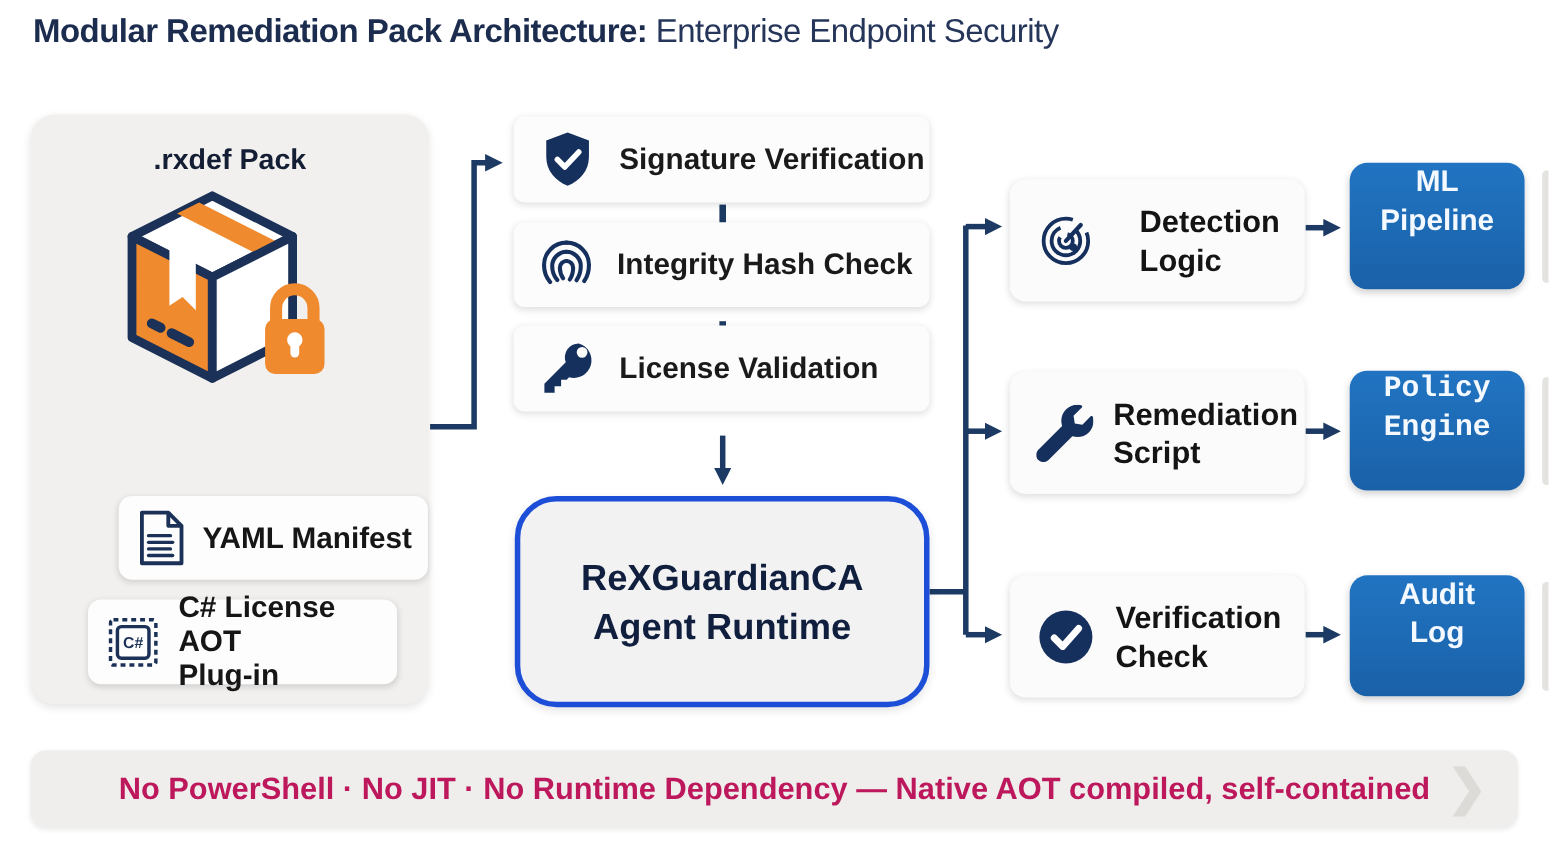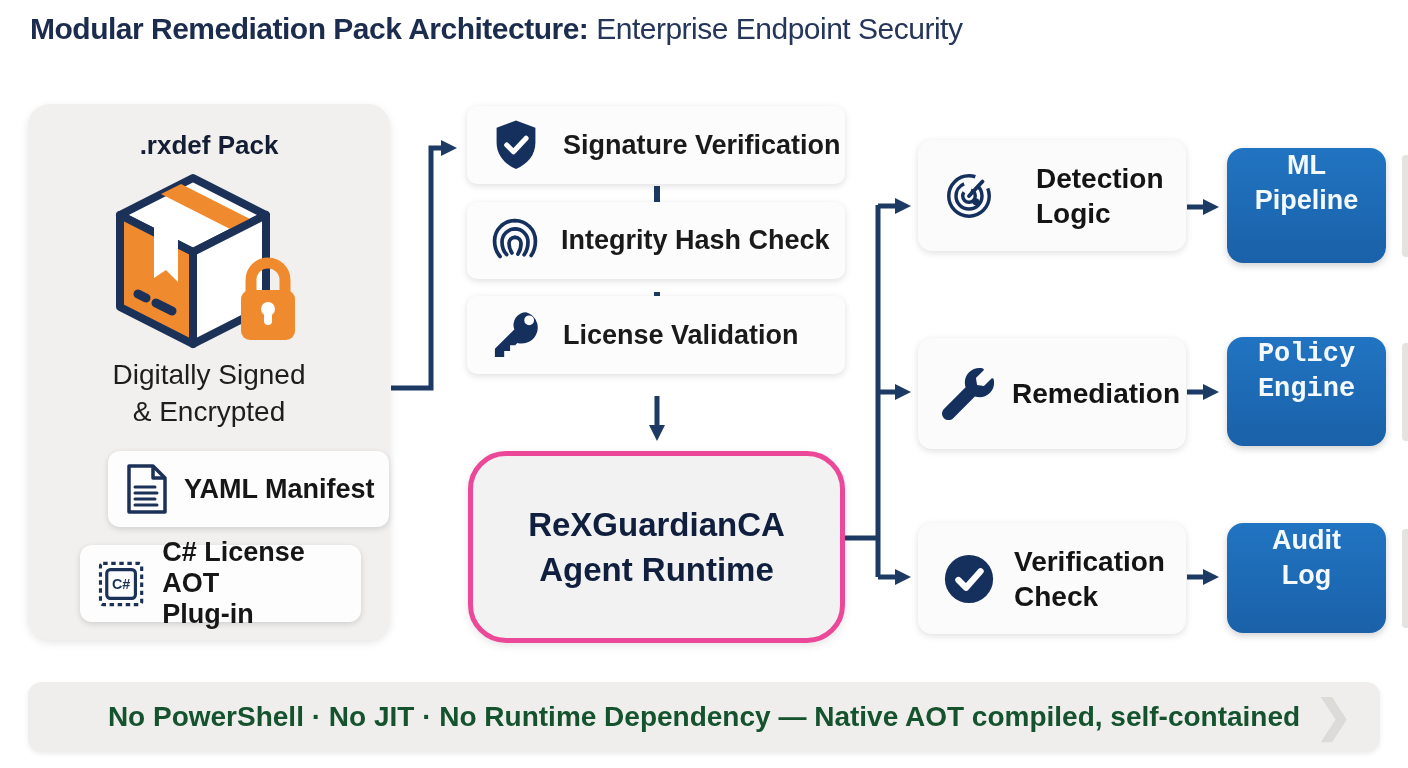--- a/index.html
+++ b/index.html
@@ -24,40 +24,40 @@
            box-shadow:0 2px 6px rgba(0,0,0,0.14);display:flex;align-items:center;gap:16px;
            padding:0 0 0 16px;box-sizing:border-box;}
   .subcard .lbl{font-size:27px;font-weight:600;color:#161616;line-height:31px;}
   
   .step{position:absolute;left:467px;width:378px;background:#fcfcfd;border-radius:10px;
         box-shadow:0 2px 7px rgba(0,0,0,0.13);display:flex;align-items:center;gap:20px;
         padding-left:22px;box-sizing:border-box;}
   .step .lbl{font-size:27px;font-weight:600;color:#1a1a1a;white-space:nowrap;}
   
   .runtime{position:absolute;left:468px;top:451px;width:377px;height:192px;background:#f2f2f3;
-           border:5px solid #ec4899;border-radius:38px;box-sizing:border-box;
+           border:5px solid #1d4ed8;border-radius:38px;box-sizing:border-box;
            display:flex;flex-direction:column;align-items:center;justify-content:center;
            box-shadow:0 3px 8px rgba(0,0,0,0.10);}
   .runtime .rt{font-size:33px;font-weight:700;color:#101f3e;line-height:45px;text-align:center;}
   
   .module{position:absolute;left:918px;width:268px;height:111px;background:#fbfbfc;border-radius:14px;
           box-shadow:0 2px 7px rgba(0,0,0,0.13);display:flex;align-items:center;gap:18px;
           padding-left:24px;box-sizing:border-box;}
   .module .lines{font-size:28px;font-weight:600;color:#141414;line-height:35px;}
   
   .target{position:absolute;left:1227px;width:159px;background:linear-gradient(180deg,#2174c2,#1a61a8);
           border-radius:16px;color:#f4f9ff;display:flex;flex-direction:column;align-items:center;
           justify-content:flex-start;font-size:27px;font-weight:600;line-height:35px;
           box-shadow:0 3px 7px rgba(0,0,0,0.18);}
   .sliver{position:absolute;left:1402px;width:6px;background:#e4e3e0;border-radius:4px 0 0 4px;}
   
   .footer{position:absolute;left:28px;top:682px;width:1352px;height:70px;background:#efeeec;
           border-radius:14px;box-shadow:0 2px 5px rgba(0,0,0,0.08);
           display:flex;align-items:center;justify-content:center;}
-  .footer .txt{font-size:28px;font-weight:700;color:#14532d;white-space:nowrap;}
+  .footer .txt{font-size:28px;font-weight:700;color:#be185d;white-space:nowrap;}
   .footer .chev{position:absolute;right:28px;top:8px;font-size:44px;color:#dcdbd7;font-weight:700;}
 </style>
 </head>
 <body>
 
 <div id="canvas">
 
   <div class="title">
     <span class="bold">Modular Remediation Pack Architecture:</span><span class="light"> Enterprise Endpoint Security</span>
   </div>
@@ -99,24 +99,20 @@
       <g stroke="#1b3157" stroke-width="9" stroke-linecap="round">
         <line x1="40" y1="124" x2="48" y2="128"></line>
         <line x1="58" y1="133" x2="74" y2="141"></line>
       </g>
       <path d="M153 122 v-12 a17 17 0 0 1 34 0 v12" fill="none" stroke="#f08a2e" stroke-width="11"></path>
       <rect x="143" y="120" width="54" height="50" rx="9" fill="#f08a2e"></rect>
       <circle cx="170" cy="139" r="7" fill="#ffffff"></circle>
       <rect x="166" y="139" width="8" height="16" rx="4" fill="#ffffff"></rect>
     </svg>
 
-    <div class="panel-caption">
-      <div>Digitally Signed</div>
-      <div>&amp; Encrypted</div>
-    </div>
 
     <div class="subcard" style="top:347px;height:76px;margin-left:28px;">
       <svg width="44" height="52" viewBox="0 0 44 52">
         <path d="M5 3 h24 l12 12 v34 H5 Z" fill="#fdfdfd" stroke="#1b3157" stroke-width="3.5" stroke-linejoin="round"></path>
         <path d="M29 3 v12 h12" fill="none" stroke="#1b3157" stroke-width="3.5" stroke-linejoin="round"></path>
         <g stroke="#1b3157" stroke-width="3" stroke-linecap="round">
           <line x1="11" y1="24" x2="31" y2="24"></line>
           <line x1="11" y1="30" x2="33" y2="30"></line>
           <line x1="11" y1="36" x2="31" y2="36"></line>
           <line x1="11" y1="42" x2="33" y2="42"></line>
@@ -165,21 +161,21 @@
       <path fill-rule="evenodd" fill="#16305e" d="M44 5 a15 15 0 0 0 -14 20.4 L7 48.4 V58 h11 v-7 h7 v-7 h6 l2.6 -2.6 A15 15 0 1 0 44 5 Z m3.6 15.4 a5.8 5.8 0 1 1 0 -11.6 a5.8 5.8 0 0 1 0 11.6 Z"></path>
     </svg>
     <div class="lbl">License Validation</div>
   </div>
 
   <div class="runtime">
     <div class="rt">ReXGuardianCA</div>
     <div class="rt">Agent Runtime</div>
   </div>
 
-  <div class="module" style="top:140px;gap:40px;">
+  <div class="module" style="top:163px;gap:40px;">
     <svg width="54" height="54" viewBox="0 0 56 56">
       <g fill="none" stroke="#16305e" stroke-width="3.6">
         <circle cx="28" cy="28" r="21" stroke-dasharray="105 18"></circle>
         <circle cx="28" cy="28" r="13.5" stroke-dasharray="58 14"></circle>
         <circle cx="28" cy="28" r="6.5" stroke-dasharray="24 8"></circle>
       </g>
       <line x1="28" y1="28" x2="42" y2="13" stroke="#16305e" stroke-width="4" stroke-linecap="round"></line>
       <circle cx="35" cy="34" r="3.6" fill="#16305e"></circle>
     </svg>
     <div class="lines">
@@ -187,20 +183,21 @@
       <div>Logic</div>
     </div>
   </div>
 
   <div class="module" style="top:338px;">
     <svg width="52" height="52" viewBox="0 0 512 512">
       <path fill="#16305e" d="M507.73 109.1c-2.24-9.03-13.54-12.09-20.12-5.51l-74.36 74.36-67.88-11.31-11.31-67.88 74.36-74.36c6.62-6.62 3.43-17.9-5.66-20.16-47.38-11.74-99.55.91-136.58 37.93-39.64 39.64-50.55 97.1-34.05 147.42L18.98 402.74c-25.3 25.3-25.3 66.24 0 91.54s66.24 25.3 91.54 0l213.13-213.13c50.32 16.5 107.78 5.59 147.42-34.05 37.07-37.07 49.7-89.3 36.66-138z"></path>
     </svg>
     <div class="lines">
       <div>Remediation</div>
+      <div>Script</div>
     </div>
   </div>
 
   <div class="module" style="top:523px;">
     <svg width="54" height="54" viewBox="0 0 56 56">
       <circle cx="28" cy="28" r="25" fill="#16305e"></circle>
       <polyline points="17,29 25,37 40,20" fill="none" stroke="#ffffff" stroke-width="6.5" stroke-linecap="round" stroke-linejoin="round"></polyline>
     </svg>
     <div class="lines">
       <div>Verification</div>

